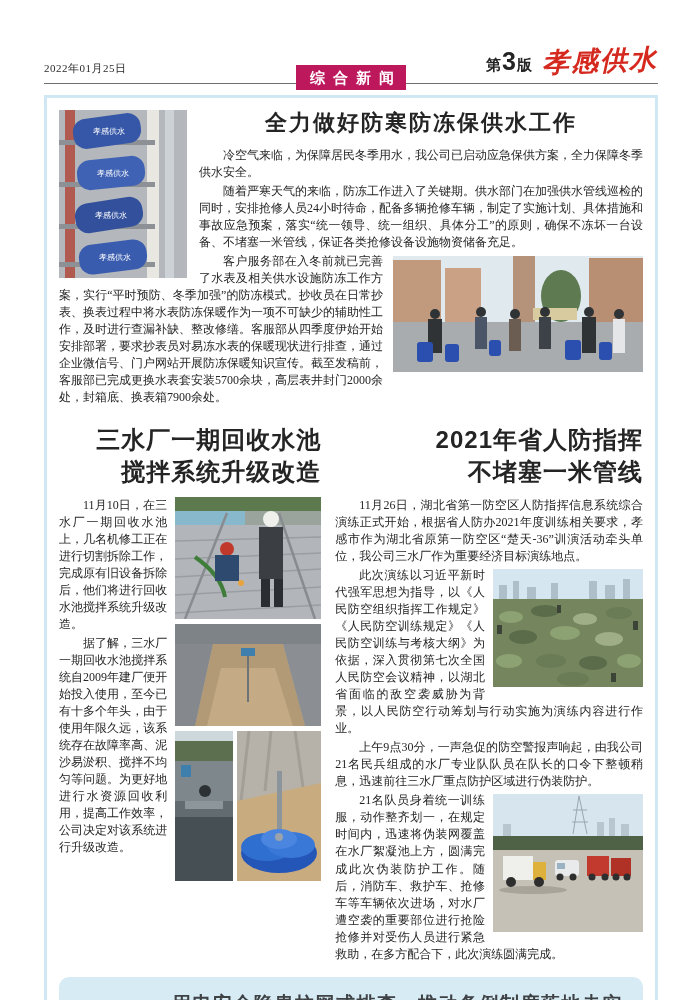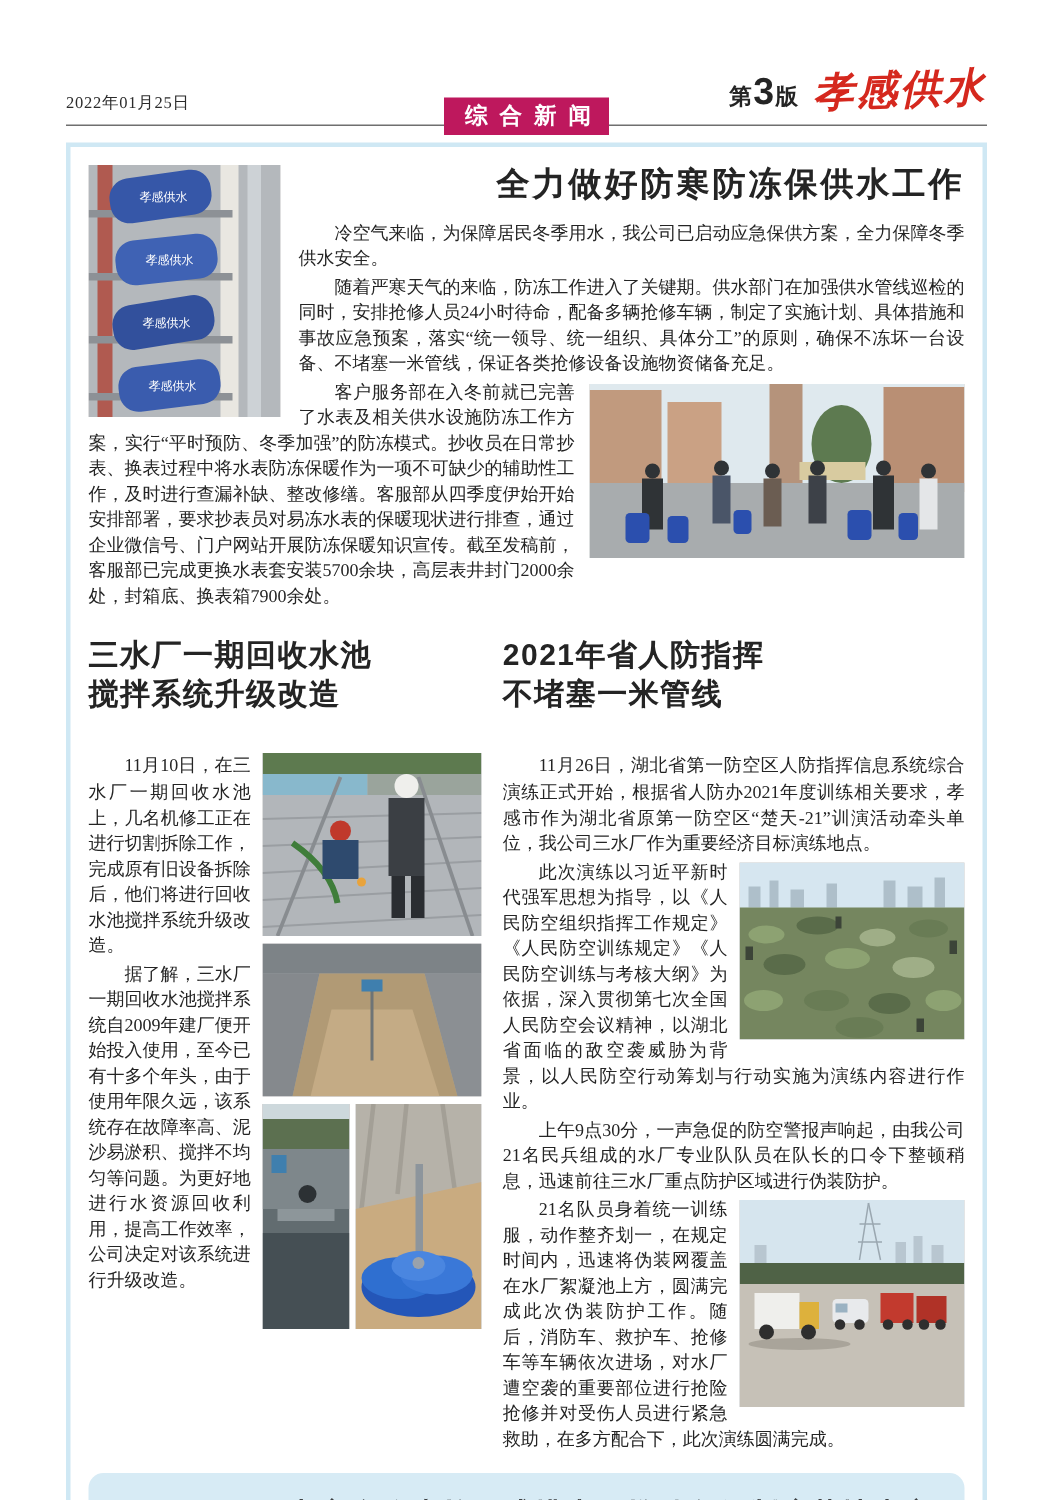--- a/index.html
+++ b/index.html
@@ -24,31 +24,31 @@
           font-family:"DejaVu Serif",serif;margin-left:10px;transform:rotate(-2deg);letter-spacing:2px;line-height:1;}
 
   
   .content{margin-top:11px;border:3px solid #cfe8f4;padding:10px 12px 10px;}
 
   p{margin:0 0 2px;font-size:12px;line-height:1.42;text-align:justify;text-indent:2em;}
   .photo{display:block;overflow:hidden;background:#ccc;}
   .photo svg{display:block;width:100%;height:100%;}
 
   
-  .article1 h1{font-family:"Liberation Sans","DejaVu Sans",sans-serif;text-align:right;
+  .article1 h1{font-family:"Liberation Sans","DejaVu Sans",sans-serif;text-align:center;
           font-size:22px;margin:0 0 9px;letter-spacing:2px;font-weight:bold;}
   .photo-a1-left{float:left;width:128px;height:168px;margin:2px 12px 4px 0;}
   .photo-a1-right{float:right;width:250px;height:116px;margin:3px 0 4px 10px;}
 
   
   .articles-row{display:flex;gap:14px;margin-top:12px;}
   .article2{width:46%;}
   .article3{width:54%;}
-  h2{font-family:"Liberation Sans","DejaVu Sans",sans-serif;text-align:left;
-     font-size:20px;line-height:1.3;margin:4px 0 26px;letter-spacing:1px;font-weight:bold;}
+  h2{font-family:"Liberation Sans","DejaVu Sans",sans-serif;text-align:right;
+     font-size:24px;line-height:1.3;margin:4px 0 10px;letter-spacing:1px;font-weight:bold;}
   .a2-media{float:right;width:146px;margin:0 0 5px 8px;display:flex;flex-direction:column;gap:5px;}
   .ph3{height:122px;}
   .ph4{height:102px;}
   .a2-row{display:flex;gap:4px;}
   .ph5{width:58px;height:150px;}
   .ph6{flex:1;height:150px;}
   .ph7{float:right;width:150px;height:118px;margin:2px 0 5px 8px;}
   .ph8{float:right;width:150px;height:138px;margin:2px 0 5px 8px;}
 
   
@@ -232,21 +232,21 @@
         <p>据了解，三水厂一期回收水池搅拌系统自2009年建厂便开始投入使用，至今已有十多个年头，由于使用年限久远，该系统存在故障率高、泥沙易淤积、搅拌不均匀等问题。为更好地进行水资源回收利用，提高工作效率，公司决定对该系统进行升级改造。</p>
         <div class="clear"></div>
       </div>
 
       <div class="article3">
         <h2>
           <span>2021年省人防指挥</span><br>
           <span>不堵塞一米管线</span>
         </h2>
 
-        <p>11月26日，湖北省第一防空区人防指挥信息系统综合演练正式开始，根据省人防办2021年度训练相关要求，孝感市作为湖北省原第一防空区“楚天-21”训演活动牵头单位，我公司三水厂作为重要经济目标演练地点。</p>
+        <p>11月26日，湖北省第一防空区人防指挥信息系统综合演练正式开始，根据省人防办2021年度训练相关要求，孝感市作为湖北省原第一防空区“楚天-36”训演活动牵头单位，我公司三水厂作为重要经济目标演练地点。</p>
 
         <div class="photo ph7">
           <svg viewBox="0 0 150 118" preserveAspectRatio="none">
             <rect width="150" height="118" fill="#d6e6f0"></rect>
             <g fill="#aebfca">
               <rect x="6" y="16" width="8" height="14"></rect>
                 <rect x="20" y="12" width="6" height="18"></rect>
               <rect x="34" y="18" width="9" height="12"></rect>
                 <rect x="58" y="14" width="7" height="16"></rect>
               <rect x="96" y="12" width="8" height="18"></rect>

